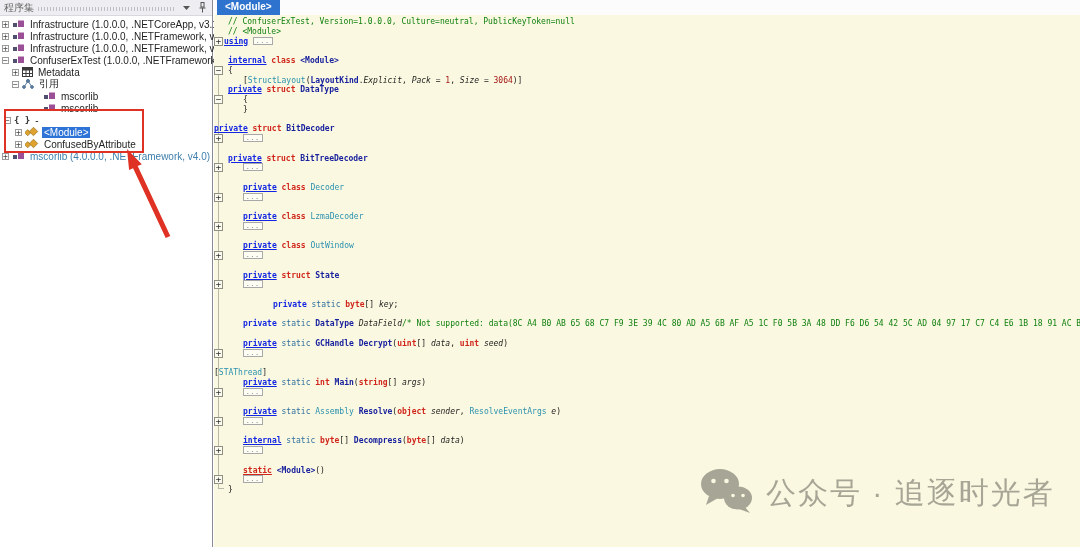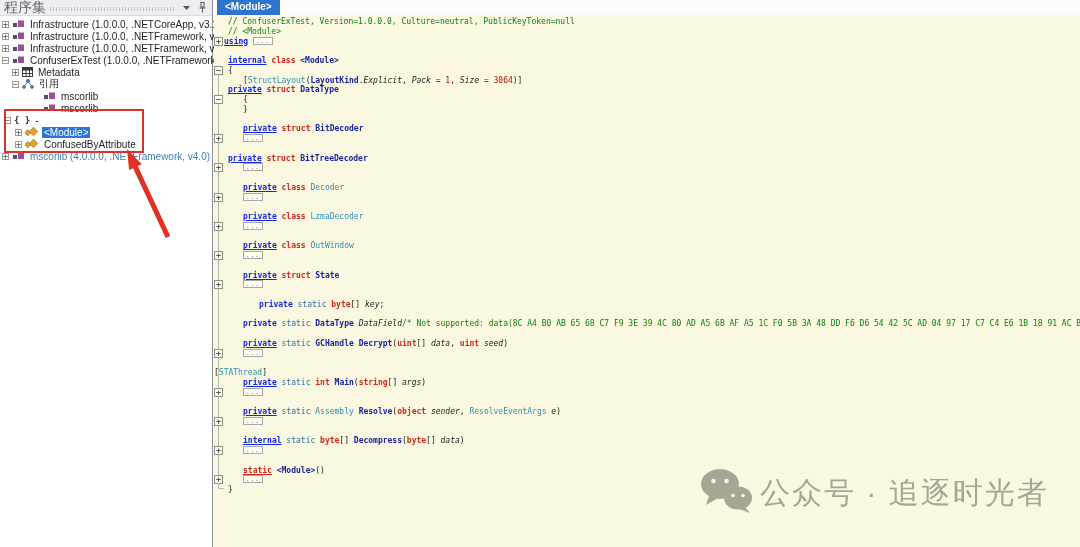--- a/index.html
+++ b/index.html
@@ -3,21 +3,21 @@
 <meta charset="utf-8">
 <style>
   html,body{margin:0;padding:0;}
   .stage{position:relative;width:1080px;height:547px;background:#ffffff;overflow:hidden;
          font-family:"Liberation Sans",sans-serif;}
   
   .sidebar{position:absolute;left:0;top:0;width:213px;height:547px;background:#ffffff;
            border-right:1px solid #8a8a92;box-sizing:border-box;}
   .sb-header{height:15px;background:#eeeef2;display:flex;align-items:center;
              padding:0 4px;gap:4px;border-bottom:1px solid #d8d8de;}
-  .sb-title{font-size:14px;color:#666;white-space:nowrap;}
+  .sb-title{font-size:10px;color:#666;white-space:nowrap;}
   .sb-leader{flex:1;height:4px;margin-top:3px;
              background-image:repeating-linear-gradient(90deg,#bfbfc6 0 1px,transparent 1px 3px);}
   .sb-btn{width:12px;height:12px;display:flex;align-items:center;justify-content:center;}
   .tree{padding-top:2px;}
   .trow{height:12px;display:flex;align-items:center;gap:3px;font-size:10px;color:#1e1e1e;
         white-space:nowrap;}
   .exp{width:7px;height:7px;box-sizing:border-box;border:1px solid #9b9b9b;background:#fff;
        font-size:8px;line-height:5px;text-align:center;color:#444;flex:none;
        font-family:"DejaVu Sans Mono",monospace;}
   .exp.none{border:none;background:transparent;}
@@ -53,21 +53,21 @@
   .s-kt{color:#d0261c;font-weight:bold;}
   .s-ktu{color:#d0261c;font-weight:bold;text-decoration:underline;}
   .s-ty{color:#2b91af;}
   .s-st{color:#19229e;font-weight:bold;}
   .s-id{color:#1e1e1e;font-style:italic;}
   .s-num{color:#a31515;}
   .s-pl{color:#1a1a1a;}
   .s-box{display:inline-block;border:1px solid #a8a8a8;background:#fdfdf3;color:#777;
          font-size:6px;line-height:6px;padding:0 2px;vertical-align:1px;letter-spacing:1px;}
   
-  .watermark{position:absolute;left:700px;top:468px;display:flex;align-items:center;gap:6px;
+  .watermark{position:absolute;left:700px;top:468px;display:flex;align-items:center;gap:12px;
              color:#a7a696;z-index:5;}
   .wm-text{font-size:30px;letter-spacing:2px;white-space:nowrap;}
 </style>
 </head>
 <body>
 
 <div class="stage">
 
   <div class="sidebar">
     <div class="sb-header">
@@ -234,39 +234,39 @@
         <div class="line" style="padding-left: 14px;"><span class="s-cm">// &lt;Module&gt;</span></div>
         <div class="line" style="padding-left: 10px;"><span class="gut">+</span><span class="s-kwu">using</span><span class="s-pl"> </span><span class="s-box">...</span></div>
         <div class="line" style="padding-left: 14px;"></div>
         <div class="line" style="padding-left: 14px;"><span class="s-kwu">internal</span><span class="s-pl"> </span><span class="s-kt">class</span><span class="s-pl"> </span><span class="s-st">&lt;Module&gt;</span></div>
         <div class="line" style="padding-left: 14px;"><span class="gut">−</span><span class="s-pl">{</span></div>
         <div class="line" style="padding-left: 29px;"><span class="s-pl">[</span><span class="s-ty">StructLayout</span><span class="s-pl">(</span><span class="s-st">LayoutKind</span><span class="s-pl">.</span><span class="s-id">Explicit</span><span class="s-pl">, </span><span class="s-id">Pack</span><span class="s-pl"> = </span><span class="s-num">1</span><span class="s-pl">, </span><span class="s-id">Size</span><span class="s-pl"> = </span><span class="s-num">3064</span><span class="s-pl">)]</span></div>
         <div class="line" style="padding-left: 14px;"><span class="s-kwu">private</span><span class="s-pl"> </span><span class="s-kt">struct</span><span class="s-pl"> </span><span class="s-st">DataType</span></div>
         <div class="line" style="padding-left: 29px;"><span class="gut">−</span><span class="s-pl">{</span></div>
         <div class="line" style="padding-left: 29px;"><span class="s-pl">}</span></div>
         <div class="line" style="padding-left: 29px;"></div>
-        <div class="line" style="padding-left: 29px;"><span class="s-kwu">private</span><span class="s-pl"> </span><span class="s-kt">struct</span><span class="s-pl"> </span><span class="s-st">BitDecoder</span></div>
+        <div class="line" style=""><span class="s-kwu">private</span><span class="s-pl"> </span><span class="s-kt">struct</span><span class="s-pl"> </span><span class="s-st">BitDecoder</span></div>
         <div class="line" style="padding-left: 29px;"><span class="gut">+</span><span class="s-box">...</span></div>
         <div class="line" style="padding-left: 29px;"></div>
         <div class="line" style="padding-left: 14px;"><span class="s-kwu">private</span><span class="s-pl"> </span><span class="s-kt">struct</span><span class="s-pl"> </span><span class="s-st">BitTreeDecoder</span></div>
         <div class="line" style="padding-left: 29px;"><span class="gut">+</span><span class="s-box">...</span></div>
         <div class="line" style="padding-left: 29px;"></div>
         <div class="line" style="padding-left: 29px;"><span class="s-kwu">private</span><span class="s-pl"> </span><span class="s-kt">class</span><span class="s-pl"> </span><span class="s-ty">Decoder</span></div>
         <div class="line" style="padding-left: 29px;"><span class="gut">+</span><span class="s-box">...</span></div>
         <div class="line" style="padding-left: 29px;"></div>
         <div class="line" style="padding-left: 29px;"><span class="s-kwu">private</span><span class="s-pl"> </span><span class="s-kt">class</span><span class="s-pl"> </span><span class="s-ty">LzmaDecoder</span></div>
         <div class="line" style="padding-left: 29px;"><span class="gut">+</span><span class="s-box">...</span></div>
         <div class="line" style="padding-left: 29px;"></div>
         <div class="line" style="padding-left: 29px;"><span class="s-kwu">private</span><span class="s-pl"> </span><span class="s-kt">class</span><span class="s-pl"> </span><span class="s-ty">OutWindow</span></div>
         <div class="line" style="padding-left: 29px;"><span class="gut">+</span><span class="s-box">...</span></div>
         <div class="line" style="padding-left: 29px;"></div>
         <div class="line" style="padding-left: 29px;"><span class="s-kwu">private</span><span class="s-pl"> </span><span class="s-kt">struct</span><span class="s-pl"> </span><span class="s-st">State</span></div>
         <div class="line" style="padding-left: 29px;"><span class="gut">+</span><span class="s-box">...</span></div>
         <div class="line" style="padding-left: 29px;"></div>
-        <div class="line" style="padding-left: 45px;"><span class="s-kw">private</span><span class="s-pl"> </span><span class="s-kst">static</span><span class="s-pl"> </span><span class="s-kt">byte</span><span class="s-pl">[] </span><span class="s-id">key</span><span class="s-pl">;</span></div>
+        <div class="line" style="padding-left: 45px; margin-left: 14px;"><span class="s-kw">private</span><span class="s-pl"> </span><span class="s-kst">static</span><span class="s-pl"> </span><span class="s-kt">byte</span><span class="s-pl">[] </span><span class="s-id">key</span><span class="s-pl">;</span></div>
         <div class="line" style="padding-left: 29px;"></div>
         <div class="line" style="padding-left: 29px;"><span class="s-kw">private</span><span class="s-pl"> </span><span class="s-kst">static</span><span class="s-pl"> </span><span class="s-st">DataType</span><span class="s-pl"> </span><span class="s-id">DataField</span><span class="s-cm">/* Not supported: data(8C A4 B0 AB 65 68 C7 F9 3E 39 4C 80 AD A5 6B AF A5 1C F0 5B 3A 48 DD F6 D6 54 42 5C AD 04 97 17 C7 C4 E6 1B 18 91 AC B6 62 B8 4E</span></div>
         <div class="line" style="padding-left: 29px;"></div>
         <div class="line" style="padding-left: 29px;"><span class="s-kwu">private</span><span class="s-pl"> </span><span class="s-kst">static</span><span class="s-pl"> </span><span class="s-st">GCHandle</span><span class="s-pl"> </span><span class="s-st">Decrypt</span><span class="s-pl">(</span><span class="s-kt">uint</span><span class="s-pl">[] </span><span class="s-id">data</span><span class="s-pl">, </span><span class="s-kt">uint</span><span class="s-pl"> </span><span class="s-id">seed</span><span class="s-pl">)</span></div>
         <div class="line" style="padding-left: 29px;"><span class="gut">+</span><span class="s-box">...</span></div>
         <div class="line" style="padding-left: 29px;"></div>
         <div class="line" style=""><span class="s-pl">[</span><span class="s-ty">STAThread</span><span class="s-pl">]</span></div>
         <div class="line" style="padding-left: 29px;"><span class="s-kwu">private</span><span class="s-pl"> </span><span class="s-kst">static</span><span class="s-pl"> </span><span class="s-kt">int</span><span class="s-pl"> </span><span class="s-st">Main</span><span class="s-pl">(</span><span class="s-kt">string</span><span class="s-pl">[] </span><span class="s-id">args</span><span class="s-pl">)</span></div>
         <div class="line" style="padding-left: 29px;"><span class="gut">+</span><span class="s-box">...</span></div>
         <div class="line" style="padding-left: 29px;"></div>

